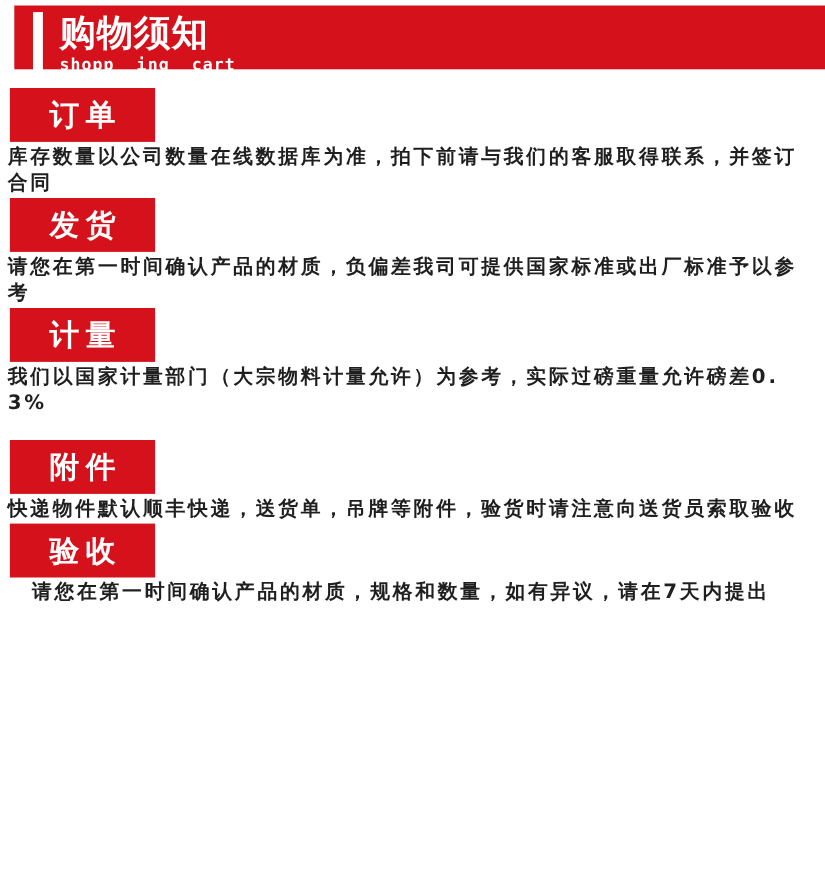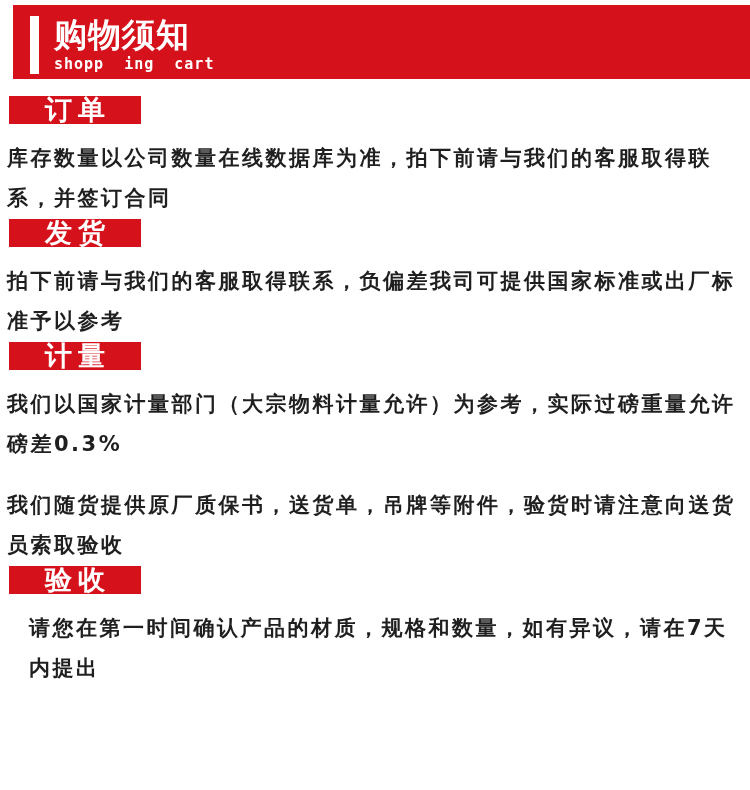--- a/index.html
+++ b/index.html
@@ -11,24 +11,24 @@
     width: 750px;
     height: 790px;
     overflow: hidden;
     font-family: "DejaVu Sans", sans-serif;
     position: relative;
   }
 
   
   .banner {
     margin: 5px 0 0 13px;
-    height: 74px;
+    height: 58px;
     background: #d5121c;
     display: flex;
-    align-items: center;
+    align-items: flex-start;
   }
   .banner .accent-bar {
     width: 9px;
     height: 58px;
     background: #ffffff;
     margin: 6px 0 0 17px;
     flex: 0 0 auto;
   }
   .banner .titles {
     margin-left: 15px;
@@ -60,40 +60,40 @@
     margin-bottom: 1px;
   }
   .section.first .badge {
     margin-top: 17px;
   }
   .section.extra-gap {
     margin-top: 21px;
   }
   .badge {
     width: 132px;
-    height: 28px;
+    height: 49px;
     margin-left: 4px;
     background: #d5121c;
     color: #ffffff;
     font-size: 27px;
     font-weight: bold;
     letter-spacing: 6px;
     text-indent: 6px;
     display: flex;
     align-items: center;
     justify-content: center;
     box-sizing: border-box;
   }
   .para {
-    margin: 14px 0 0 2px;
+    margin: 2px 0 0 2px;
     max-width: 733px;
-    font-size: 21px;
+    font-size: 18px;
     font-weight: bold;
     color: #1f1f1f;
-    line-height: 40px;
+    line-height: 24px;
     letter-spacing: 2.5px;
     word-break: break-all;
   }
   .section.indent-para .para {
     padding-left: 22px;
   }
 </style>
 </head>
 <body>
 
@@ -110,30 +110,31 @@
   <div class="section first">
     <div class="badge">订单</div>
     <p class="para">库存数量以公司数量在线数据库为准，拍下前请与我们的客服取得联系，并签订合同</p>
   </div>
 
   <div class="section">
     <div class="badge">发货</div>
   </div>
 
   <div class="section">
-    <p class="para">拍下前请与我们的客服取得联系，负偏差我司可提供国家标准或出厂标准予以参考</p>
+    <p class="para">请您在第一时间确认产品的材质，负偏差我司可提供国家标准或出厂标准予以参考</p>
   </div>
 
   <div class="section">
     <div class="badge">计量</div>
     <p class="para">我们以国家计量部门（大宗物料计量允许）为参考，实际过磅重量允许磅差0.3%</p>
   </div>
 
   <div class="section extra-gap">
-    <p class="para">我们随货提供原厂质保书，送货单，吊牌等附件，验货时请注意向送货员索取验收</p>
+    <div class="badge">附件</div>
+    <p class="para">快递物件默认顺丰快递，送货单，吊牌等附件，验货时请注意向送货员索取验收</p>
   </div>
 
   <div class="section indent-para">
     <div class="badge">验收</div>
     <p class="para">请您在第一时间确认产品的材质，规格和数量，如有异议，请在7天内提出</p>
   </div>
 
 </div>
 
 </body></html>

